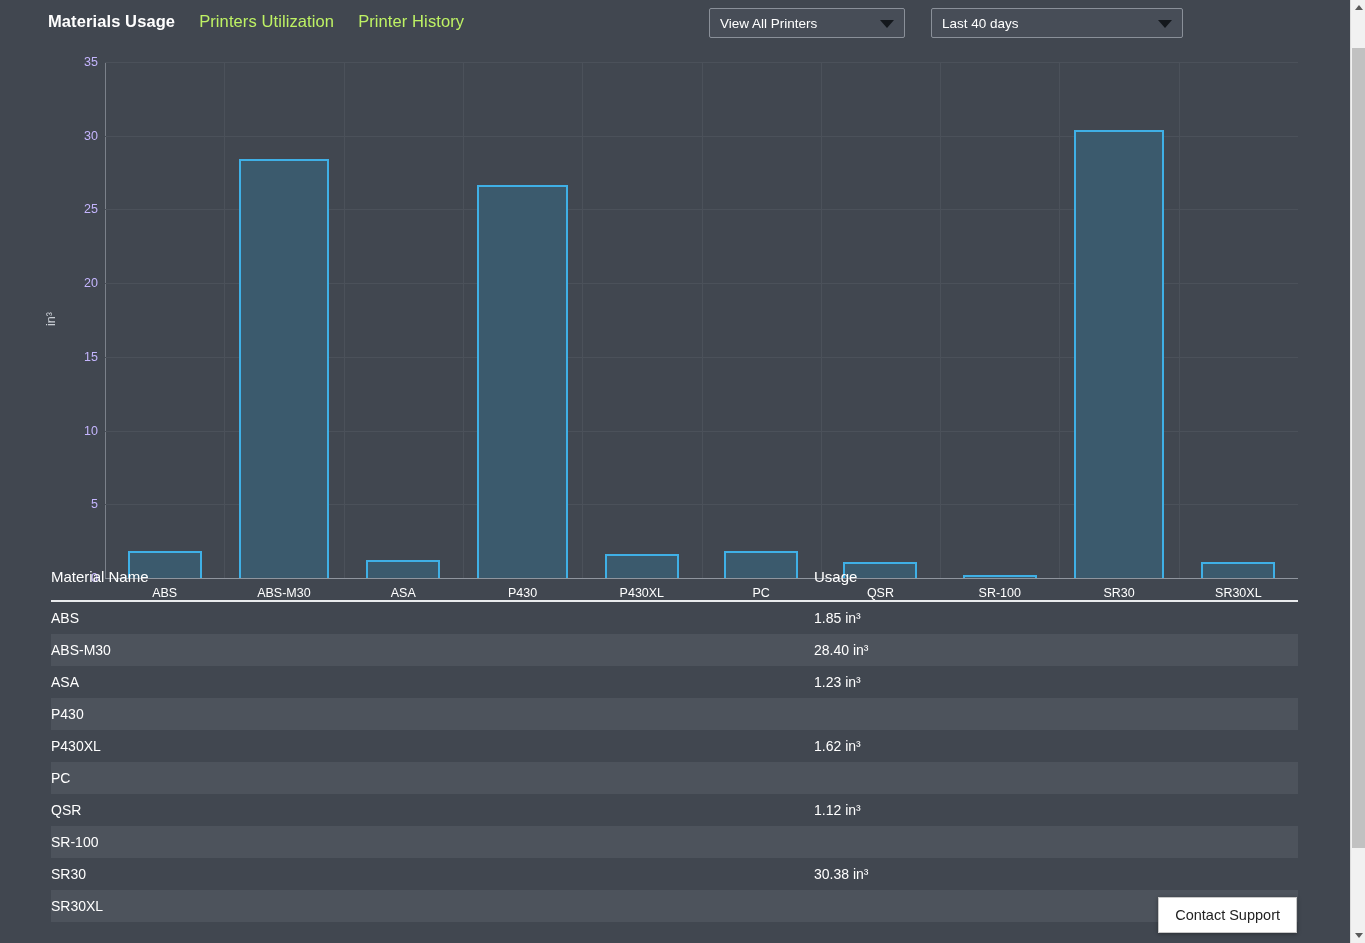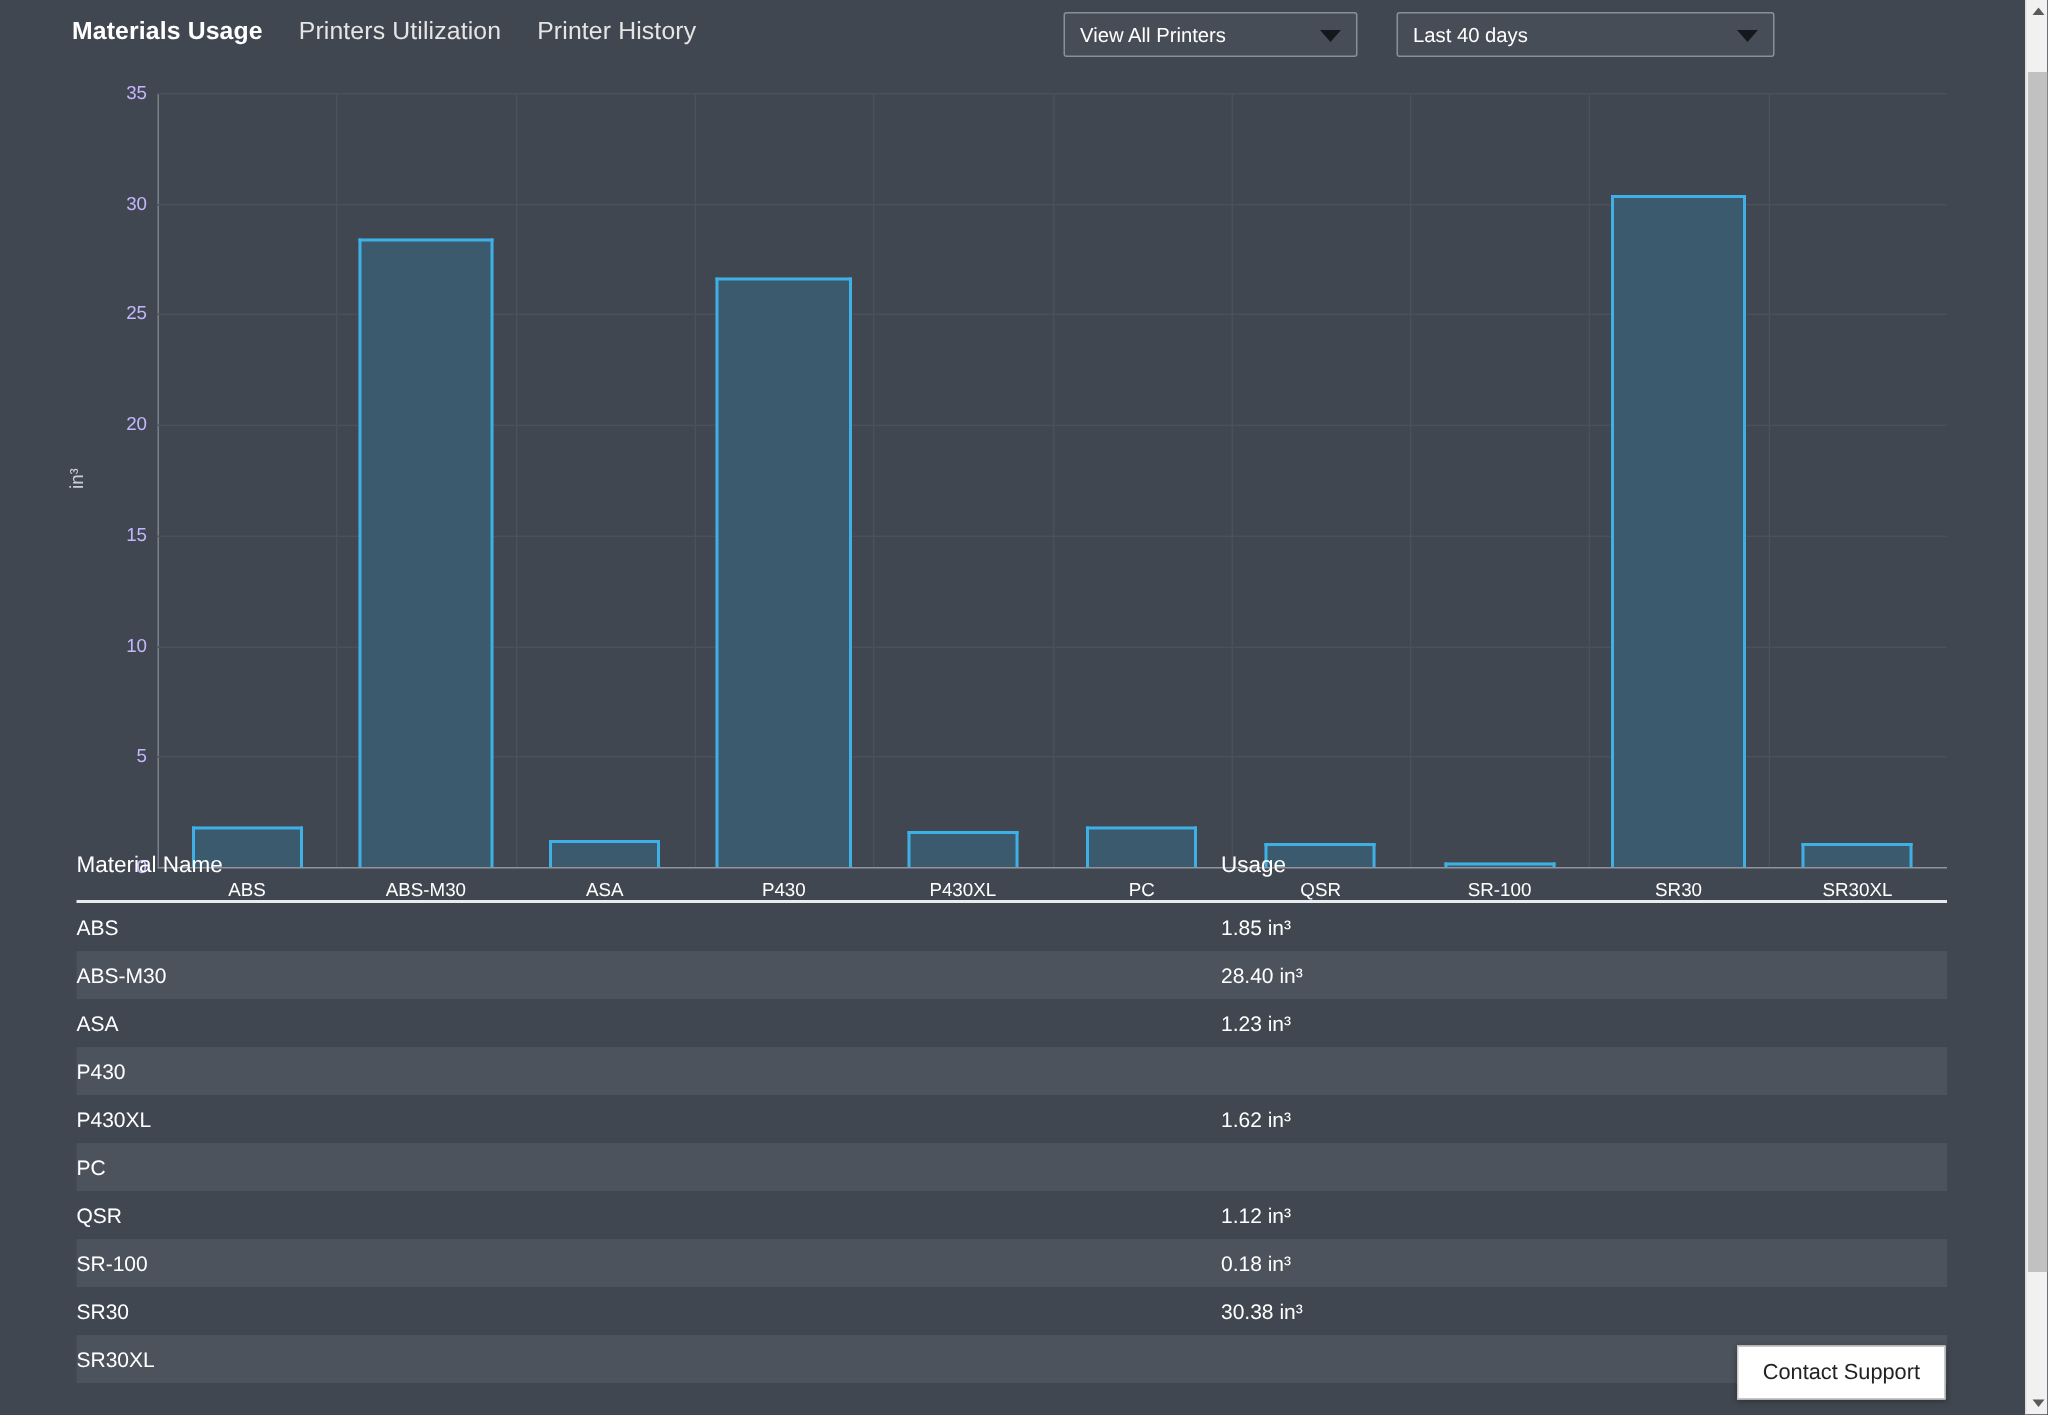--- a/index.html
+++ b/index.html
@@ -37,21 +37,21 @@
     align-items: center;
     gap: 24px;
   }
   .tab {
     font-size: 16.5px;
     letter-spacing: .1px;
     white-space: nowrap;
     cursor: pointer;
   }
   .tab.active { color: #ffffff; font-weight: bold; }
-  .tab.link   { color: #e5e5e5; text-align: center; }
+  .tab.link   { color: #bef264; text-align: center; }
 
   .selects {
     position: absolute;
     right: 53px; top: 8px;
     display: flex;
     gap: 26px;
   }
   .sel {
     position: relative;
     height: 30px;
@@ -337,21 +337,20 @@
           </div>
           <div class="trow even">
             <div class="td col-name">PC</div>
           </div>
           <div class="trow odd">
             <div class="td col-name">QSR</div>
             <div class="td col-usage">1.12 in³</div>
           </div>
           <div class="trow even">
             <div class="td col-name">SR-100</div>
-            <div class="td col-usage">0.18 in³</div>
           </div>
           <div class="trow odd">
             <div class="td col-name">SR30</div>
             <div class="td col-usage">30.38 in³</div>
           </div>
           <div class="trow even">
             <div class="td col-name">SR30XL</div>
           </div>
         </div>
     </div>

